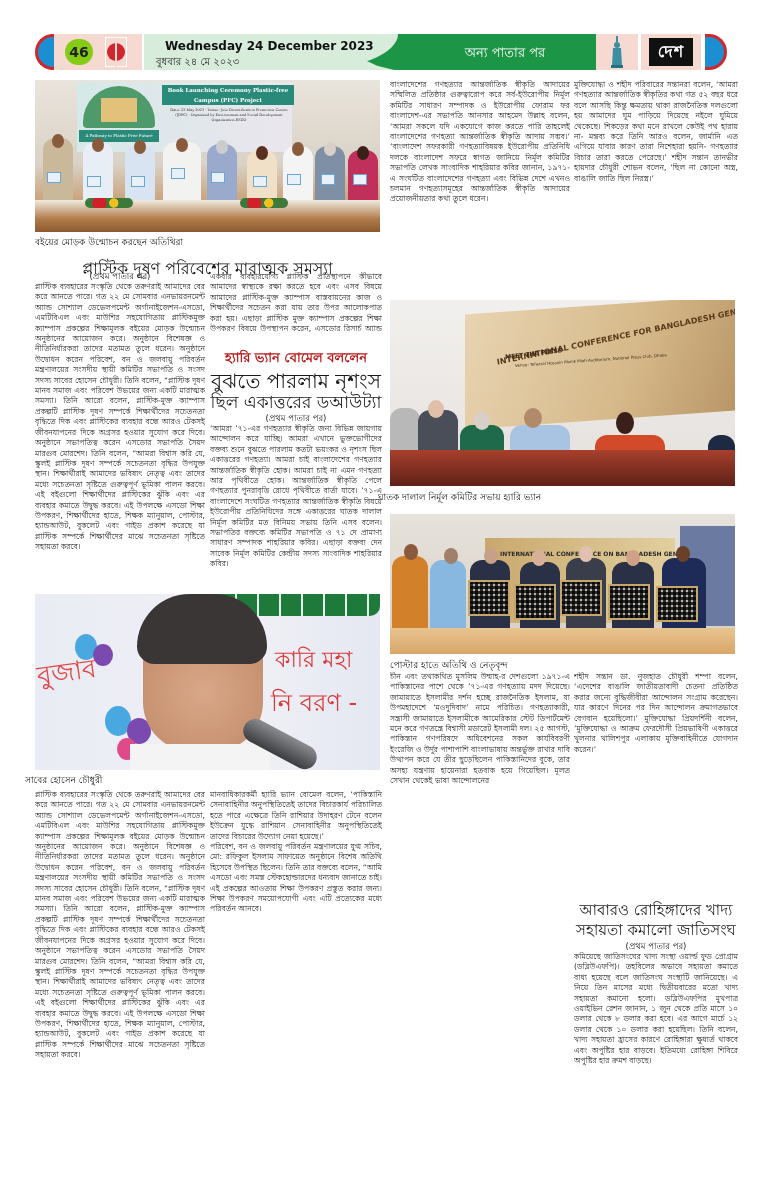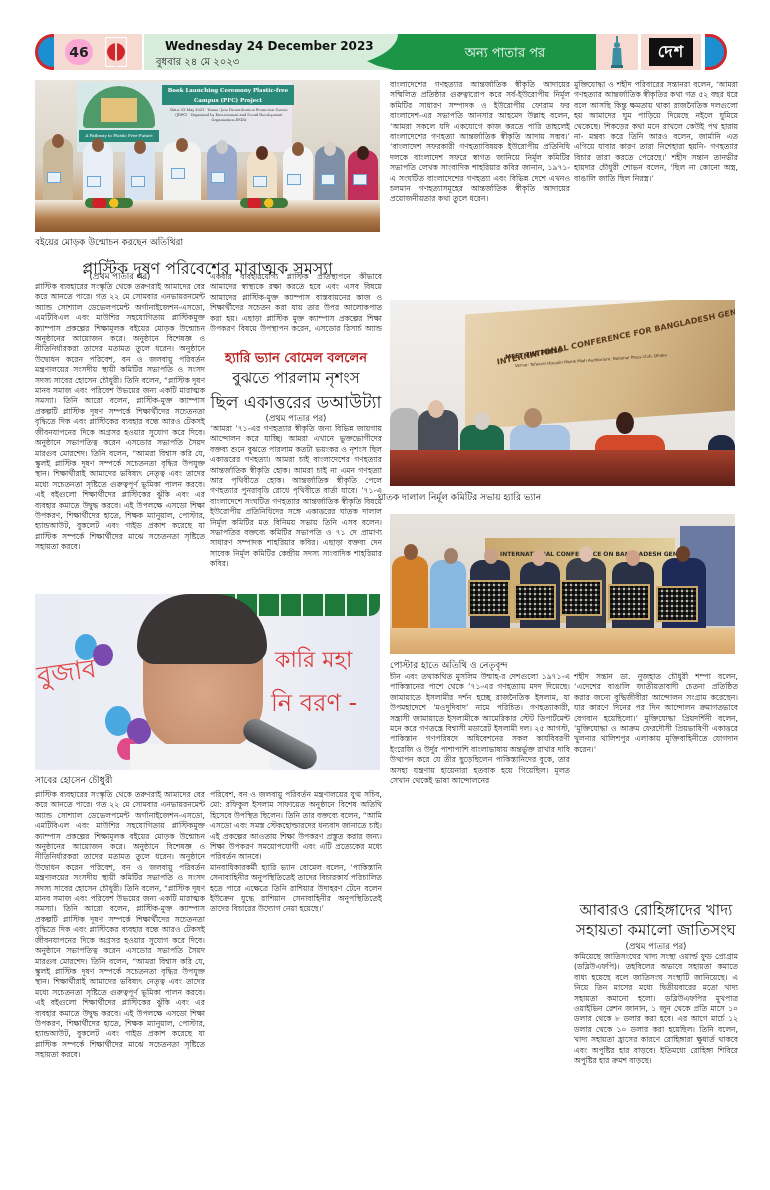--- a/index.html
+++ b/index.html
@@ -4,21 +4,21 @@
 <style>
   * { box-sizing: border-box; margin: 0; padding: 0; }
   html, body { width: 770px; height: 1190px; background: #ffffff; overflow: hidden; }
   body { position: relative; font-family: "DejaVu Sans", sans-serif; color: #1a1a1a; }
 
   
   .hdr { position: absolute; top: 34px; left: 0; width: 770px; height: 36px; }
   .hdr-circle-left { position: absolute; left: 35px; top: 0; width: 24px; height: 36px; border-radius: 18px 0 0 18px;
     border: 3px solid #d0262d; border-right: none; background: #1b8fcf; overflow: hidden; }
   .hdr-pink-left { position: absolute; left: 54px; top: 0; width: 88px; height: 36px; background: #f6d9d0; }
-  .page-num { position: absolute; left: 65px; top: 5px; width: 28px; height: 26px; border-radius: 13px; background: #f9a8d4;
+  .page-num { position: absolute; left: 65px; top: 5px; width: 28px; height: 26px; border-radius: 13px; background: #84cc16;
     font-size: 14px; font-weight: bold; text-align: center; line-height: 26px; color: #222; }
   .flag-icon { position: absolute; left: 105px; top: 3px; width: 22px; height: 30px; border: 1px solid #ffffff; }
   .flag-icon::before { content: ""; position: absolute; left: 1px; top: 5px; width: 18px; height: 18px; border-radius: 50%; background: #d0262d; }
   .flag-icon::after { content: ""; position: absolute; left: 9px; top: 0; width: 2px; height: 30px; background: #f6d9d0; }
   .hdr-green-light { position: absolute; left: 144px; top: 0; width: 250px; height: 36px; background: #d8ecdc; }
   .date-en { position: absolute; left: 165px; top: 5px; font-size: 12px; font-weight: bold; color: #111; }
   .date-bn { position: absolute; left: 156px; top: 20px; font-size: 10px; color: #222; }
   .hdr-green-dark { position: absolute; left: 308px; top: 0; width: 288px; height: 36px; background: #1c9546;
     clip-path: polygon(0 0, 100% 0, 100% 100%, 30% 100%, 24% 88%); }
   .hdr-green-curve { position: absolute; left: 308px; top: 0; width: 90px; height: 36px; background: #d8ecdc;
@@ -159,21 +159,21 @@
 <div class="contd" style="left:35px;top:270px;width:170px;">(প্রথম পাতার পর)</div>
 
 <div class="col" style="left:35px;top:282px;width:170px;height:312px;">
   <p>প্লাস্টিক ব্যবহারের সংস্কৃতি থেকে তরুণরাই আমাদের বের করে আনতে পারে। গত ২২ মে সোমবার এনভায়রনমেন্ট অ্যান্ড সোশ্যাল ডেভেলপমেন্ট অর্গানাইজেশন-এসডো, এমটিবিএল এবং মাউশির সহযোগিতায় প্লাস্টিকমুক্ত ক্যাম্পাস প্রকল্পের শিক্ষামূলক বইয়ের মোড়ক উন্মোচন অনুষ্ঠানের আয়োজন করে। অনুষ্ঠানে বিশেষজ্ঞ ও নীতিনির্ধারকরা তাদের মতামত তুলে ধরেন। অনুষ্ঠানে উদ্বোধন করেন পরিবেশ, বন ও জলবায়ু পরিবর্তন মন্ত্রণালয়ের সংসদীয় স্থায়ী কমিটির সভাপতি ও সংসদ সদস্য সাবের হোসেন চৌধুরী। তিনি বলেন, “প্লাস্টিক দূষণ মানব সমাজ এবং পরিবেশ উভয়ের জন্য একটি মারাত্মক সমস্যা। তিনি আরো বলেন, প্লাস্টিক-মুক্ত ক্যাম্পাস প্রকল্পটি প্লাস্টিক দূষণ সম্পর্কে শিক্ষার্থীদের সচেতনতা বৃদ্ধিতে দিক এবং প্লাস্টিকের ব্যবহার বন্ধে আরও টেকসই জীবনযাপনের দিকে অগ্রসর হওয়ার সুযোগ করে দিবে। অনুষ্ঠানে সভাপতিত্ব করেন এসডোর সভাপতি সৈয়দ মারগুব মোরশেদ। তিনি বলেন, “আমরা বিশ্বাস করি যে, স্কুলই প্লাস্টিক দূষণ সম্পর্কে সচেতনতা বৃদ্ধির উপযুক্ত স্থান। শিক্ষার্থীরাই আমাদের ভবিষ্যৎ নেতৃত্ব এবং তাদের মধ্যে সচেতনতা সৃষ্টিতে গুরুত্বপূর্ণ ভূমিকা পালন করবে। এই বইগুলো শিক্ষার্থীদের প্লাস্টিকের ঝুঁকি এবং এর ব্যবহার কমাতে উদ্বুদ্ধ করবে। এই উপলক্ষে এসডো শিক্ষা উপকরণ, শিক্ষার্থীদের হাতে, শিক্ষক ম্যানুয়াল, পোস্টার, হ্যান্ডআউট, বুকলেট এবং গাইড প্রকাশ করেছে যা প্লাস্টিক সম্পর্কে শিক্ষার্থীদের মাঝে সচেতনতা সৃষ্টিতে সহায়তা করবে।</p>
 </div>
 <div class="col" style="left:210px;top:272px;width:172px;height:62px;">
   <p>একবার ব্যবহারযোগ্য প্লাস্টিক প্রতিস্থাপনে কীভাবে আমাদের স্বাস্থ্যকে রক্ষা করতে হবে এবং এসব বিষয়ে আমাদের প্লাস্টিক-মুক্ত ক্যাম্পাস বাস্তবায়নের কাজ ও শিক্ষার্থীদের সচেতন করা যায় তার উপর আলোকপাত করা হয়। এছাড়া প্লাস্টিক মুক্ত ক্যাম্পাস প্রকল্পের শিক্ষা উপকরণ বিষয়ে উপস্থাপন করেন, এসডোর রিসার্চ অ্যান্ড ক্যাম্পেইন অ্যাসোসিয়েট শাহান ইফফাত আলম।</p>
 </div>
 
 <div class="kicker" style="left:210px;top:348px;width:172px;">হ্যারি ভ্যান বোমেল বললেন</div>
-<div class="headline" style="left:210px;top:366px;width:172px;font-size:15px;">বুঝতে পারলাম নৃশংস</div>
+<div class="headline" style="left:210px;top:366px;width:172px;font-size:20px;">বুঝতে পারলাম নৃশংস</div>
 <div class="headline" style="left:210px;top:389px;width:172px;font-size:17px;">ছিল একাত্তরের ডআউট্যা</div>
 <div class="contd" style="left:210px;top:412px;width:172px;">(প্রথম পাতার পর)</div>
 <div class="col" style="left:210px;top:424px;width:172px;height:166px;">
   <p>‘আমরা ’৭১-এর গণহত্যার স্বীকৃতি জন্য বিভিন্ন জায়গায় আন্দোলন করে যাচ্ছি। আমরা এখানে ভুক্তভোগীদের বক্তব্য শুনে বুঝতে পারলাম কতটা ভয়ংকর ও নৃশংস ছিল একাত্তরের গণহত্যা। আমরা চাই বাংলাদেশের গণহত্যার আন্তর্জাতিক স্বীকৃতি হোক। আমরা চাই না এমন গণহত্যা আর পৃথিবীতে হোক। আন্তর্জাতিক স্বীকৃতি পেলে গণহত্যার পুনরাবৃত্তি রোধে পৃথিবীতে বার্তা যাবে। ’৭১-এ বাংলাদেশে সংঘটিত গণহত্যার আন্তর্জাতিক স্বীকৃতি বিষয়ে ইউরোপীয় প্রতিনিধিদের সঙ্গে একাত্তরের ঘাতক দালাল নির্মূল কমিটির মত বিনিময় সভায় তিনি এসব বলেন। সভাপতির বক্তব্যে কমিটির সভাপতি ও ৭১ দে প্রামাণ্য সাধারণ সম্পাদক শাহরিয়ার কবির। এছাড়া বক্তব্য দেন সাবেক নির্মূল কমিটির কেন্দ্রীয় সদস্য সাংবাদিক শাহরিয়ার কবির।</p>
 </div>
 
 <div class="col" style="left:390px;top:80px;width:180px;height:216px;">
   <p>বাংলাদেশের গণহত্যার আন্তর্জাতিক স্বীকৃতি আদায়ের সম্মিলিত প্রতিষ্ঠার গুরুত্বারোপ করে সর্ব-ইউরোপীয় নির্মূল কমিটির সাধারণ সম্পাদক ও ইউরোপীয় ফোরাম ফর বাংলাদেশ-এর সভাপতি আনসার আহমেদ উল্লাহ বলেন, ‘আমরা সকলে যদি একযোগে কাজ করতে পারি তাহলেই বাংলাদেশের গণহত্যা আন্তর্জাতিক স্বীকৃতি আদায় সম্ভব।’ ‘বাংলাদেশ সফরকারী গণহত্যাবিষয়ক ইউরোপীয় প্রতিনিধি দলকে বাংলাদেশ সফরে স্বাগত জানিয়ে নির্মূল কমিটির সভাপতি লেখক সাংবাদিক শাহরিয়ার কবির জানান, ১৯৭১-এ সংঘটিত বাংলাদেশের গণহত্যা এবং বিভিন্ন দেশে এখনও চলমান গণহত্যাসমূহের আন্তর্জাতিক স্বীকৃতি আদায়ের প্রয়োজনীয়তার কথা তুলে ধরেন।</p>
 </div>
 <div class="col" style="left:574px;top:80px;width:164px;height:216px;">
@@ -236,28 +236,28 @@
   <div class="balloon" style="left:92px;top:124px;width:24px;height:26px;background:#7a4ab0;"></div>
   <div class="balloon" style="left:82px;top:144px;width:20px;height:22px;background:#e04a88;"></div>
   <div class="bn-text1">বুজাব</div>
   <div class="bn-text2">কারি মহা</div>
   <div class="bn-text3">নি বরণ - ২</div>
   <div class="face"></div>
   <div class="hair"></div>
   <div class="shirt"></div>
   <div class="mic"></div>
 </div>
-<div class="caption" style="left:35px;top:773px;">সাবের হোসেন চৌধুরী</div>
+<div class="caption" style="left:25px;top:773px;">সাবের হোসেন চৌধুরী</div>
 
 <div class="col" style="left:35px;top:790px;width:170px;height:400px;">
   <p>প্লাস্টিক ব্যবহারের সংস্কৃতি থেকে তরুণরাই আমাদের বের করে আনতে পারে। গত ২২ মে সোমবার এনভায়রনমেন্ট অ্যান্ড সোশ্যাল ডেভেলপমেন্ট অর্গানাইজেশন-এসডো, এমটিবিএল এবং মাউশির সহযোগিতায় প্লাস্টিকমুক্ত ক্যাম্পাস প্রকল্পের শিক্ষামূলক বইয়ের মোড়ক উন্মোচন অনুষ্ঠানের আয়োজন করে। অনুষ্ঠানে বিশেষজ্ঞ ও নীতিনির্ধারকরা তাদের মতামত তুলে ধরেন। অনুষ্ঠানে উদ্বোধন করেন পরিবেশ, বন ও জলবায়ু পরিবর্তন মন্ত্রণালয়ের সংসদীয় স্থায়ী কমিটির সভাপতি ও সংসদ সদস্য সাবের হোসেন চৌধুরী। তিনি বলেন, “প্লাস্টিক দূষণ মানব সমাজ এবং পরিবেশ উভয়ের জন্য একটি মারাত্মক সমস্যা। তিনি আরো বলেন, প্লাস্টিক-মুক্ত ক্যাম্পাস প্রকল্পটি প্লাস্টিক দূষণ সম্পর্কে শিক্ষার্থীদের সচেতনতা বৃদ্ধিতে দিক এবং প্লাস্টিকের ব্যবহার বন্ধে আরও টেকসই জীবনযাপনের দিকে অগ্রসর হওয়ার সুযোগ করে দিবে। অনুষ্ঠানে সভাপতিত্ব করেন এসডোর সভাপতি সৈয়দ মারগুব মোরশেদ। তিনি বলেন, “আমরা বিশ্বাস করি যে, স্কুলই প্লাস্টিক দূষণ সম্পর্কে সচেতনতা বৃদ্ধির উপযুক্ত স্থান। শিক্ষার্থীরাই আমাদের ভবিষ্যৎ নেতৃত্ব এবং তাদের মধ্যে সচেতনতা সৃষ্টিতে গুরুত্বপূর্ণ ভূমিকা পালন করবে। এই বইগুলো শিক্ষার্থীদের প্লাস্টিকের ঝুঁকি এবং এর ব্যবহার কমাতে উদ্বুদ্ধ করবে। এই উপলক্ষে এসডো শিক্ষা উপকরণ, শিক্ষার্থীদের হাতে, শিক্ষক ম্যানুয়াল, পোস্টার, হ্যান্ডআউট, বুকলেট এবং গাইড প্রকাশ করেছে যা প্লাস্টিক সম্পর্কে শিক্ষার্থীদের মাঝে সচেতনতা সৃষ্টিতে সহায়তা করবে।</p>
 </div>
 <div class="col" style="left:210px;top:790px;width:172px;height:400px;">
+  <p>মানবাধিকারকর্মী হ্যারি ভ্যান বোমেল বলেন, ‘পাকিস্তানি সেনাবাহিনীর অনুপস্থিতিতেই তাদের বিচারকার্য পরিচালিত হতে পারে এক্ষেত্রে তিনি রাশিয়ার উদাহরণ টেনে বলেন ইউক্রেন যুদ্ধে রাশিয়ান সেনাবাহিনীর অনুপস্থিতিতেই তাদের বিচারের উদ্যোগ নেয়া হয়েছে।’</p>
   <p>পরিবেশ, বন ও জলবায়ু পরিবর্তন মন্ত্রণালয়ের যুগ্ম সচিব, মো: রফিকুল ইসলাম সাফায়েত অনুষ্ঠানে বিশেষ অতিথি হিসেবে উপস্থিত ছিলেন। তিনি তার বক্তব্যে বলেন, “আমি এসডো এবং সমস্ত স্টেকহোল্ডারদের ধন্যবাদ জানাতে চাই। এই প্রকল্পের আওতায় শিক্ষা উপকরণ প্রস্তুত করার জন্য। শিক্ষা উপকরণ সময়োপযোগী এবং এটি প্রত্যেকের মধ্যে পরিবর্তন আনবে।</p>
-  <p>মানবাধিকারকর্মী হ্যারি ভ্যান বোমেল বলেন, ‘পাকিস্তানি সেনাবাহিনীর অনুপস্থিতিতেই তাদের বিচারকার্য পরিচালিত হতে পারে এক্ষেত্রে তিনি রাশিয়ার উদাহরণ টেনে বলেন ইউক্রেন যুদ্ধে রাশিয়ান সেনাবাহিনীর অনুপস্থিতিতেই তাদের বিচারের উদ্যোগ নেয়া হয়েছে।’</p>
 </div>
 
 <div class="col" style="left:390px;top:672px;width:180px;height:518px;">
   <p>চীন এবং তথাকথিত মুসলিম উম্মাহ-র দেশগুলো ১৯৭১-এ পাকিস্তানের পাশে থেকে ’৭১-এর গণহত্যায় মদদ দিয়েছে। জামায়াতে ইসলামীর দর্শন হচ্ছে রাজনৈতিক ইসলাম, যা উপমহাদেশে ‘মওদুদিবাদ’ নামে পরিচিত। গণহত্যাকারী, সন্ত্রাসী জামায়াতে ইসলামীকে আমেরিকার স্টেট ডিপার্টমেন্ট মনে করে গণতন্ত্রে বিশ্বাসী মডারেট ইসলামী দল। ২৫ আগস্ট, পাকিস্তান গণপরিষদে অধিবেশনের সকল কার্যবিবরণী ইংরেজি ও উর্দুর পাশাপাশি বাংলাভাষায় অন্তর্ভুক্ত রাখার দাবি উত্থাপন করে যে তীর ছুড়েছিলেন পাকিস্তানিদের বুকে, তার অসহ্য যন্ত্রণায় হায়েনারা হতবাক হয়ে গিয়েছিল। মূলত সেখান থেকেই ভাষা আন্দোলনের</p>
 </div>
 <div class="col" style="left:574px;top:672px;width:164px;height:222px;">
   <p>শহীদ সন্তান ডা. নুজহাত চৌধুরী শম্পা বলেন, ‘এদেশের বাঙালি জাতীয়তাবাদী চেতনা প্রতিষ্ঠিত করার জন্যে বুদ্ধিজীবীরা আন্দোলন সংগ্রাম করেছেন। যার কারণে দিনের পর দিন আন্দোলন ক্রমাগতভাবে বেগবান হয়েছিলো।’ মুক্তিযোদ্ধা প্রিয়দর্শিনী বলেন, ‘মুক্তিযোদ্ধা ও আক্রম ফেরদৌসী প্রিয়ভাষিণী একাত্তরে খুলনার খালিশপুর এলাকায় মুক্তিবাহিনীতে যোগদান করেন।’</p>
 </div>
 
 <div class="headline" style="left:574px;top:898px;width:164px;font-size:15px;">আবারও রোহিঙ্গাদের খাদ্য</div>

